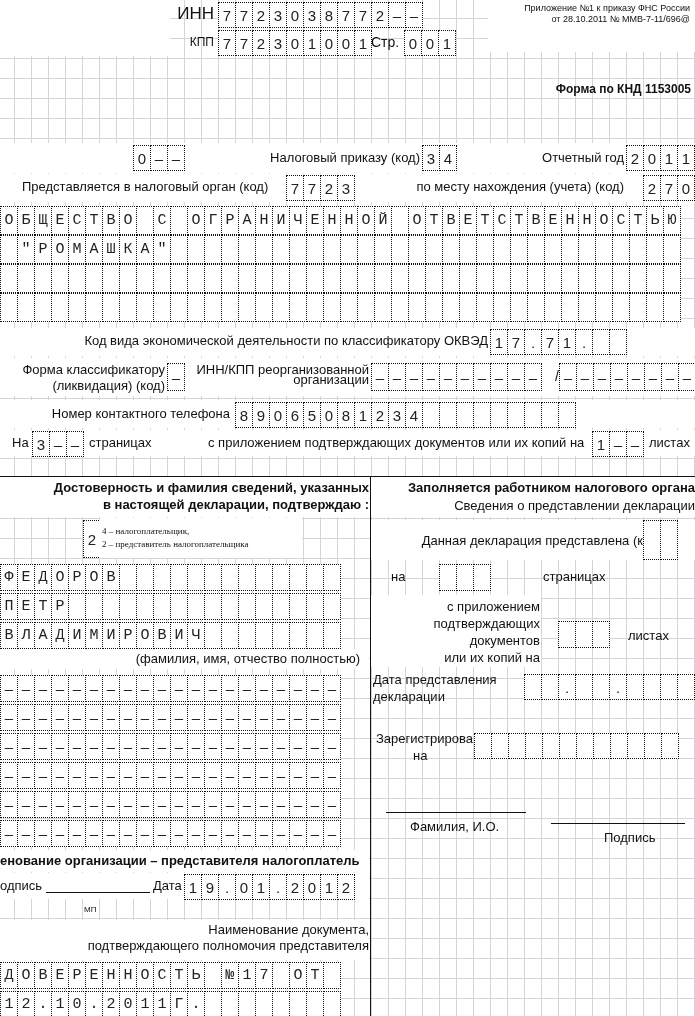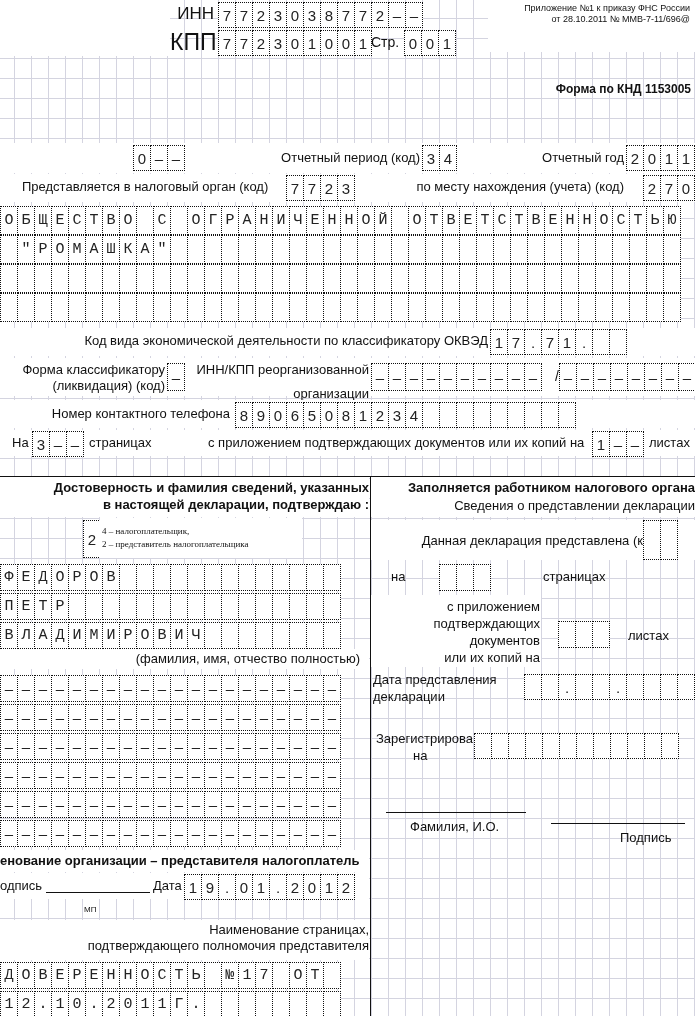--- a/index.html
+++ b/index.html
@@ -47,21 +47,21 @@
     <div class="cell">0</div>
     <div class="cell">3</div>
     <div class="cell">8</div>
     <div class="cell">7</div>
     <div class="cell">7</div>
     <div class="cell">2</div>
     <div class="cell">–</div>
     <div class="cell">–</div>
   </div>
 
-<div class="lbl r" style="left:170px;top:34px;width:44px;font-size:23px;">КПП</div>
+<div class="lbl r" style="left:170px;top:34px;width:44px;font-size:12px;">КПП</div>
 <div class="cells big" style="left:218px;top:30px;height:24px;">
     <div class="cell">7</div>
     <div class="cell">7</div>
     <div class="cell">2</div>
     <div class="cell">3</div>
     <div class="cell">0</div>
     <div class="cell">1</div>
     <div class="cell">0</div>
     <div class="cell">0</div>
     <div class="cell">1</div>
@@ -78,21 +78,21 @@
 <div class="lbl c" style="left:490px;top:14px;width:200px;font-size:9px;line-height:11px;">от 28.10.2011 № ММВ-7-11/696@</div>
 
 <div class="lbl r bold" style="left:480px;top:81px;width:211px;font-size:12px;">Форма по КНД 1153005</div>
 
 <div class="abs wb" style="left:0;top:143px;width:695px;height:30px;"></div>
 <div class="cells big" style="left:133px;top:145px;height:24px;">
     <div class="cell">0</div>
     <div class="cell">–</div>
     <div class="cell">–</div>
   </div>
-<div class="lbl r" style="left:230px;top:150px;width:190px;">Отчетный период (код)</div>
+<div class="lbl r" style="left:230px;top:150px;width:190px;">Налоговый приказу (код)</div>
 <div class="cells big" style="left:422px;top:145px;height:24px;">
     <div class="cell">3</div>
     <div class="cell">4</div>
   </div>
 <div class="lbl r" style="left:500px;top:150px;width:124px;">Отчетный год</div>
 <div class="cells big" style="left:626px;top:145px;height:24px;">
     <div class="cell">2</div>
     <div class="cell">0</div>
     <div class="cell">1</div>
     <div class="cell">1</div>
@@ -295,21 +295,21 @@
     <div class="cell"> </div>
   </div>
 
 <div class="abs wb" style="left:0;top:358px;width:695px;height:38px;"></div>
 <div class="lbl r" style="left:10px;top:362px;width:155px;">Форма классификатору</div>
 <div class="lbl r" style="left:10px;top:378px;width:155px;">(ликвидация) (код)</div>
 <div class="cells big" style="left:167px;top:363px;height:26px;">
     <div class="cell">–</div>
   </div>
 <div class="lbl r" style="left:190px;top:362px;width:179px;">ИНН/КПП реорганизованной</div>
-<div class="lbl r" style="left:190px;top:386px;width:179px;">организации</div>
+<div class="lbl r" style="left:190px;top:372px;width:179px;">организации</div>
 <div class="cells big" style="left:371px;top:363px;height:26px;">
     <div class="cell">–</div>
     <div class="cell">–</div>
     <div class="cell">–</div>
     <div class="cell">–</div>
     <div class="cell">–</div>
     <div class="cell">–</div>
     <div class="cell">–</div>
     <div class="cell">–</div>
     <div class="cell">–</div>
@@ -599,21 +599,21 @@
     <div class="cell">1</div>
     <div class="cell">.</div>
     <div class="cell">2</div>
     <div class="cell">0</div>
     <div class="cell">1</div>
     <div class="cell">2</div>
   </div>
 <div class="lbl" style="left:84px;top:902px;font-size:8px;">МП</div>
 
 <div class="abs wb" style="left:0;top:920px;width:369px;height:40px;"></div>
-<div class="lbl c" style="left:0;top:922px;width:369px;">Наименование страницах,</div>
+<div class="lbl c" style="left:0;top:922px;width:369px;">Наименование документа,</div>
 <div class="lbl c" style="left:0;top:938px;width:369px;">подтверждающего полномочия представителя</div>
 
 <div class="cells mono" style="left:0;top:962px;height:25px;">
     <div class="cell">Д</div>
     <div class="cell">О</div>
     <div class="cell">В</div>
     <div class="cell">Е</div>
     <div class="cell">Р</div>
     <div class="cell">Е</div>
     <div class="cell">Н</div>
@@ -713,13 +713,13 @@
     <div class="cell"> </div>
     <div class="cell"> </div>
     <div class="cell"> </div>
     <div class="cell"> </div>
     <div class="cell"> </div>
   </div>
 
 <div class="hline" style="left:386px;top:812px;width:140px;"></div>
 <div class="lbl" style="left:410px;top:819px;">Фамилия, И.О.</div>
 <div class="hline" style="left:551px;top:823px;width:134px;"></div>
-<div class="lbl" style="left:620px;top:830px;">Подпись</div>
+<div class="lbl" style="left:604px;top:830px;">Подпись</div>
 
 </body></html>

